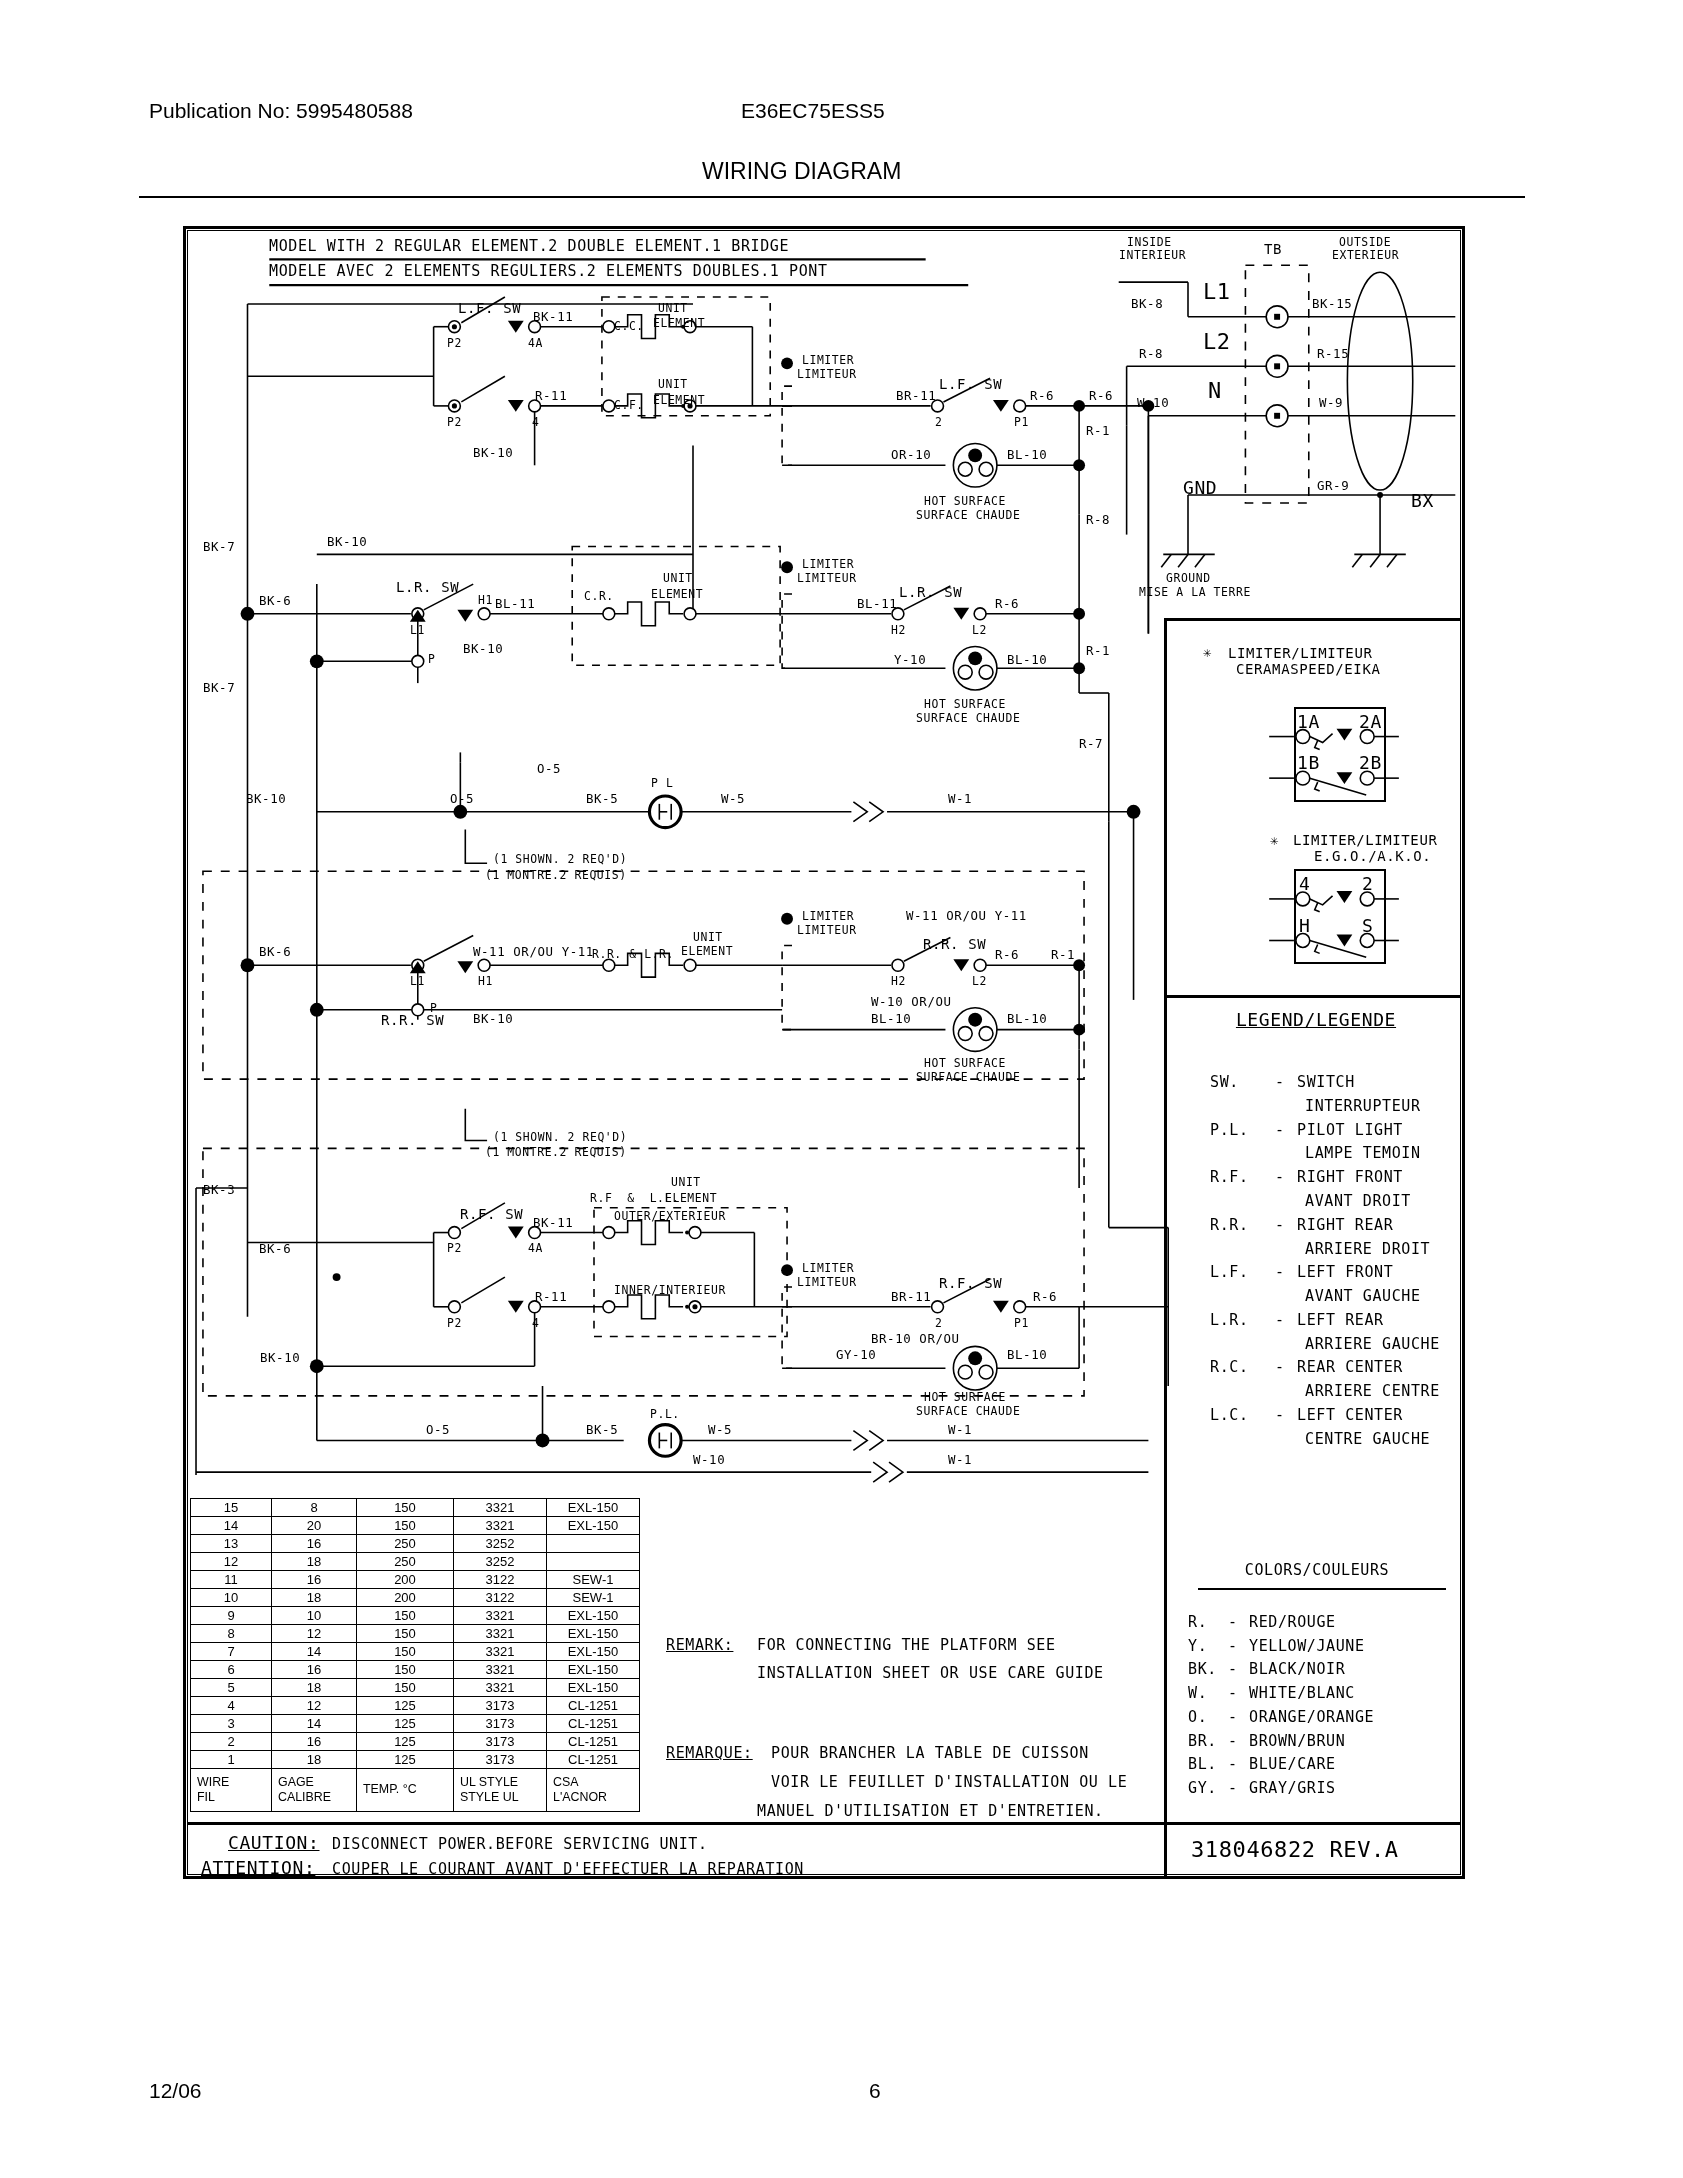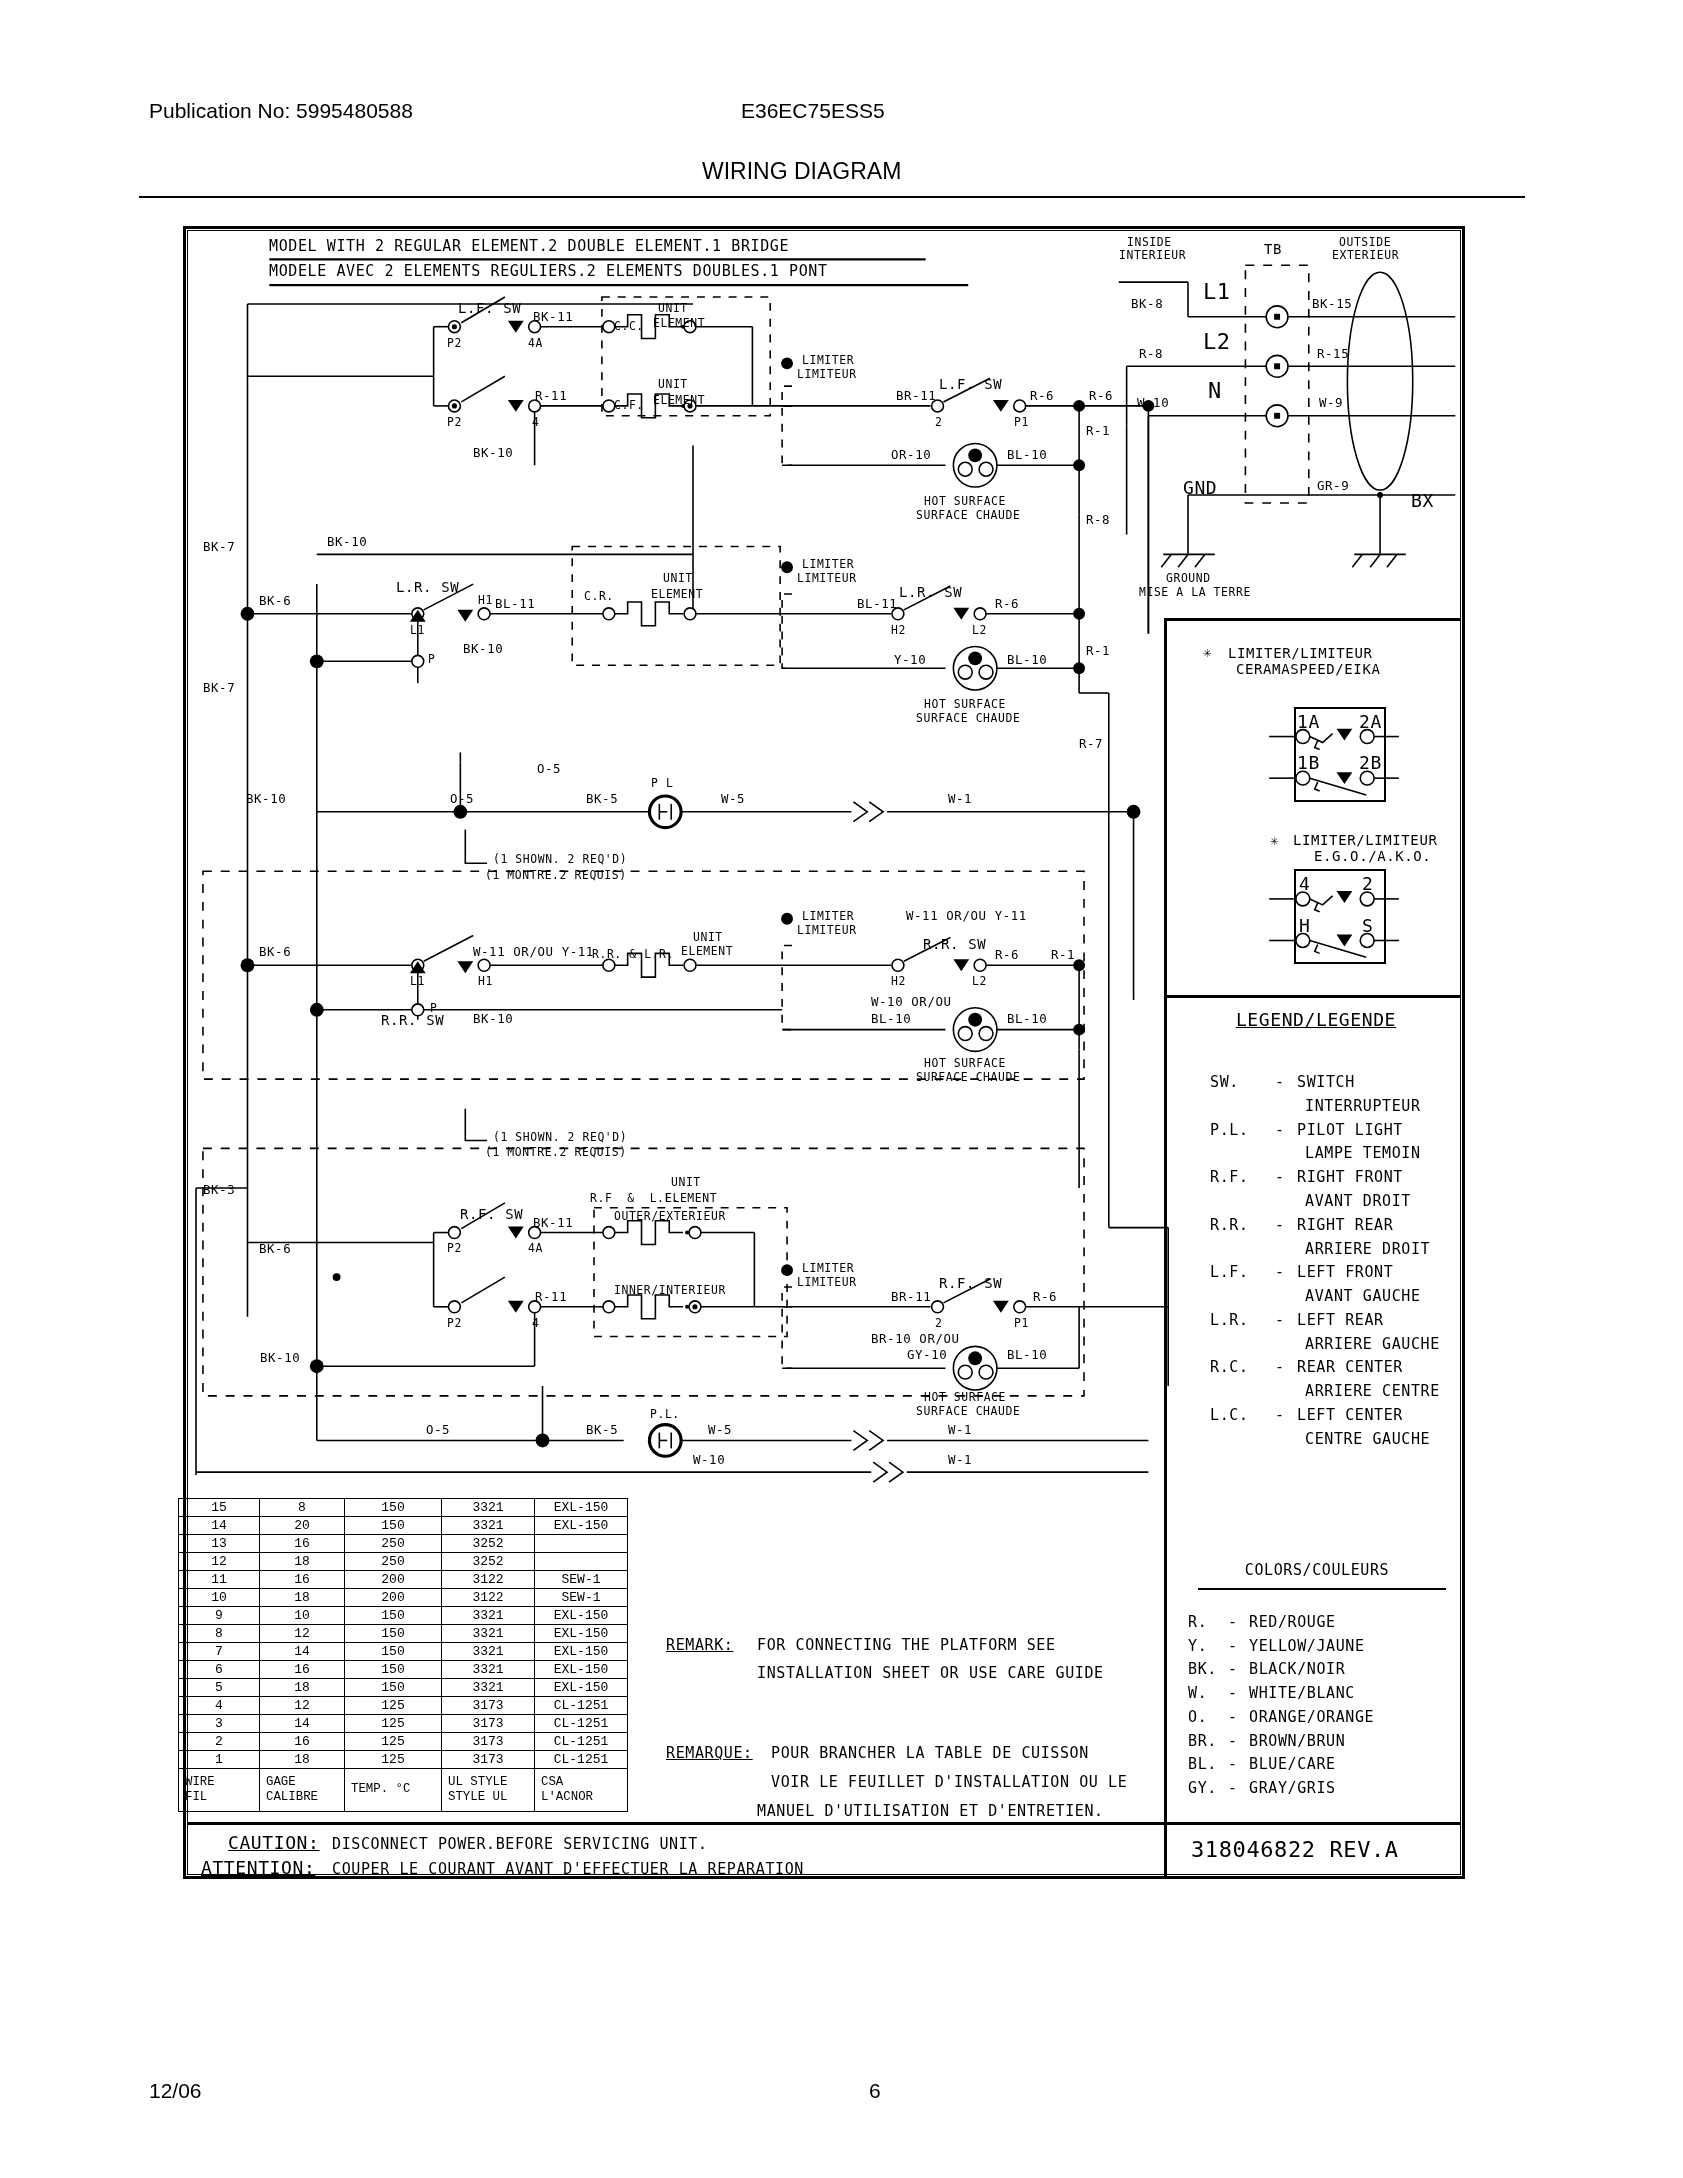--- a/index.html
+++ b/index.html
@@ -31,22 +31,22 @@
      font-size:12.4px;letter-spacing:0.6px;white-space:pre;line-height:1.18;}
   .t11{font-size:11.4px;}
   .t13{font-size:14px;}
   .t15{font-size:15px;}
   .t18{font-size:18px;}
   .t22{font-size:22px;}
   .ul{text-decoration:underline;}
   .ctr{text-align:center;}
 
   
-  .wt{position:absolute;left:178px;top:1498px;border-collapse:collapse;
-      font-family:Liberation Mono, monospace;font-size:13px;padding-left:44px;}
+  .wt{position:absolute;left:190px;top:1498px;border-collapse:collapse;
+      font-family:Liberation Sans, sans-serif;font-size:13px;padding-left:44px;}
   .wt td{border:1px solid #000;height:17px;padding:0 3px;text-align:center;}
   .wt td.c0{width:71px;}
   .wt td.c1{width:75px;}
   .wt td.c2{width:87px;}
   .wt td.c3{width:83px;}
   .wt td.c4{width:83px;}
   .wt tr.hd td{height:42px;text-align:left;padding-left:6px;vertical-align:middle;font-size:12.4px;}
   .wt tr.hd td div{line-height:1.25;}
 
   
@@ -521,21 +521,21 @@
   <div class="t t11" style="left:802px;top:1262px;">LIMITER</div>
   <div class="t t11" style="left:797px;top:1276px;">LIMITEUR</div>
 
   <div class="t t13" style="left:939px;top:1275px;">R.F. SW</div>
   <div class="t" style="left:891px;top:1290px;">BR-11</div>
   <div class="t t11" style="left:935px;top:1317px;">2</div>
   <div class="t t11" style="left:1014px;top:1317px;">P1</div>
   <div class="t" style="left:1033px;top:1290px;">R-6</div>
 
   <div class="t" style="left:871px;top:1332px;">BR-10 OR/OU</div>
-  <div class="t" style="left:907px;top:1348px;text-align:center;">GY-10</div>
+  <div class="t" style="left:836px;top:1348px;text-align:center;">GY-10</div>
   <div class="t" style="left:1007px;top:1348px;">BL-10</div>
   <div class="t t11" style="left:924px;top:1391px;">HOT SURFACE</div>
   <div class="t t11" style="left:916px;top:1405px;">SURFACE CHAUDE</div>
 
   <div class="t" style="left:260px;top:1351px;">BK-10</div>
 
   <div class="t" style="left:426px;top:1423px;">O-5</div>
   <div class="t" style="left:586px;top:1423px;">BK-5</div>
   <div class="t t11" style="left:650px;top:1408px;">P.L.</div>
   <div class="t" style="left:708px;top:1423px;">W-5</div>

